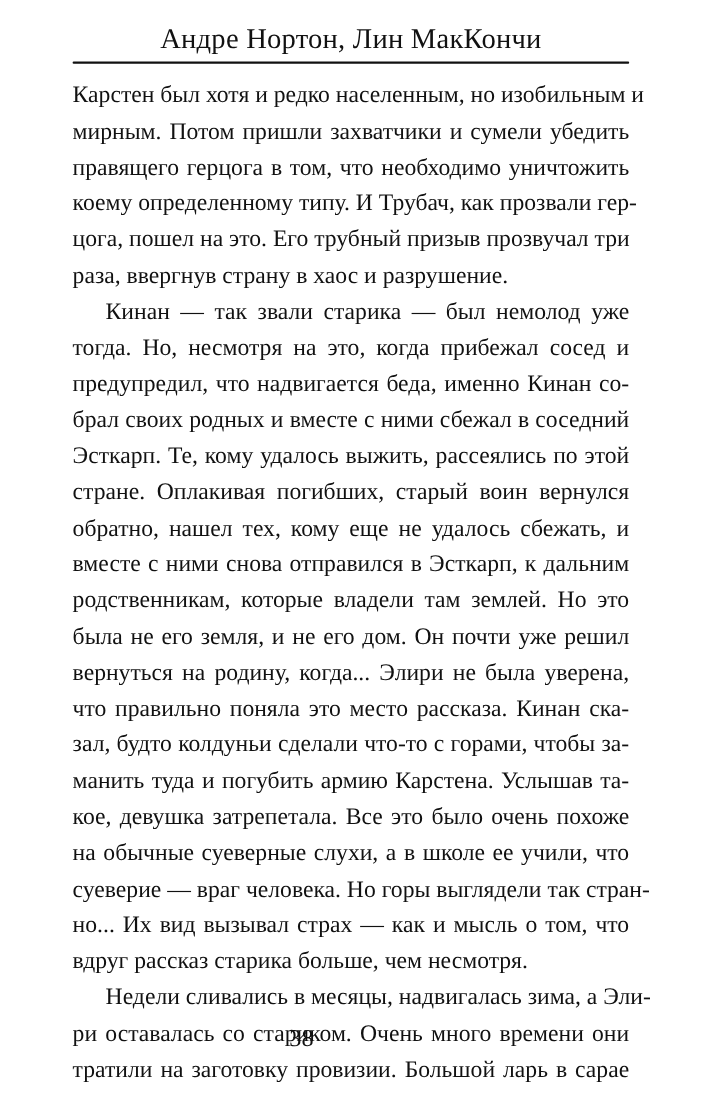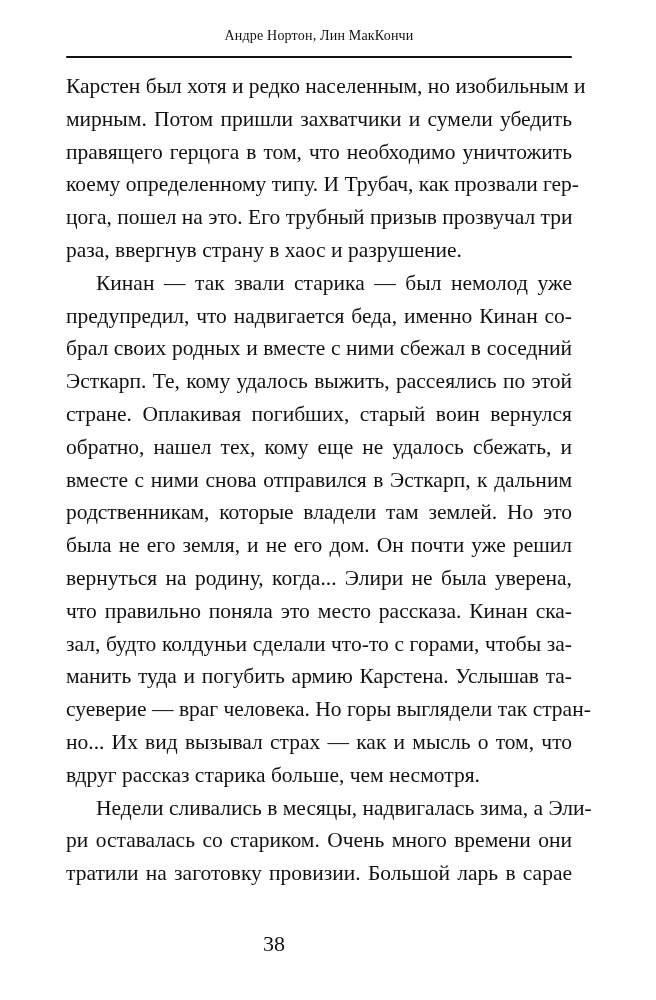--- a/index.html
+++ b/index.html
@@ -20,21 +20,21 @@
     left: 0; top: 0;
     width: 656px;
     height: 1000px;
   }
   .running-head {
     position: absolute;
     left: 66px;
     width: 506px;
     top: 22px;
     text-align: center;
-    font-size: 14px;
+    font-size: 26px;
     line-height: 28px;
     letter-spacing: 0.2px;
   }
   .head-rule {
     position: absolute;
     left: 66px;
     top: 56px;
     width: 506px;
     height: 2px;
     background: #111111;
@@ -84,32 +84,35 @@
       <span class="line">Карстен был хотя и редко населенным, но изобильным и</span>
       <span class="line">мирным. Потом пришли захватчики и сумели убедить</span>
       <span class="line">правящего герцога в том, что необходимо уничтожить</span>
       <span class="line">коему определенному типу. И Трубач, как прозвали гер-</span>
       <span class="line">цога, пошел на это. Его трубный призыв прозвучал три</span>
       <span class="line last">раза, ввергнув страну в хаос и разрушение.</span>
     </div>
 
     <div>
       <span class="line indent">Кинан — так звали старика — был немолод уже</span>
+      <span class="line">тогда. Но, несмотря на это, когда прибежал сосед и</span>
       <span class="line">предупредил, что надвигается беда, именно Кинан со-</span>
       <span class="line">брал своих родных и вместе с ними сбежал в соседний</span>
       <span class="line">Эсткарп. Те, кому удалось выжить, рассеялись по этой</span>
       <span class="line">стране. Оплакивая погибших, старый воин вернулся</span>
       <span class="line">обратно, нашел тех, кому еще не удалось сбежать, и</span>
       <span class="line">вместе с ними снова отправился в Эсткарп, к дальним</span>
       <span class="line">родственникам, которые владели там землей. Но это</span>
       <span class="line">была не его земля, и не его дом. Он почти уже решил</span>
       <span class="line">вернуться на родину, когда... Элири не была уверена,</span>
       <span class="line">что правильно поняла это место рассказа. Кинан ска-</span>
       <span class="line">зал, будто колдуньи сделали что-то с горами, чтобы за-</span>
       <span class="line">манить туда и погубить армию Карстена. Услышав та-</span>
+      <span class="line">кое, девушка затрепетала. Все это было очень похоже</span>
+      <span class="line">на обычные суеверные слухи, а в школе ее учили, что</span>
       <span class="line">суеверие — враг человека. Но горы выглядели так стран-</span>
       <span class="line">но... Их вид вызывал страх — как и мысль о том, что</span>
       <span class="line last">вдруг рассказ старика больше, чем несмотря.</span>
     </div>
 
     <div>
       <span class="line indent">Недели сливались в месяцы, надвигалась зима, а Эли-</span>
       <span class="line">ри оставалась со стариком. Очень много времени они</span>
       <span class="line">тратили на заготовку провизии. Большой ларь в сарае</span>
 

